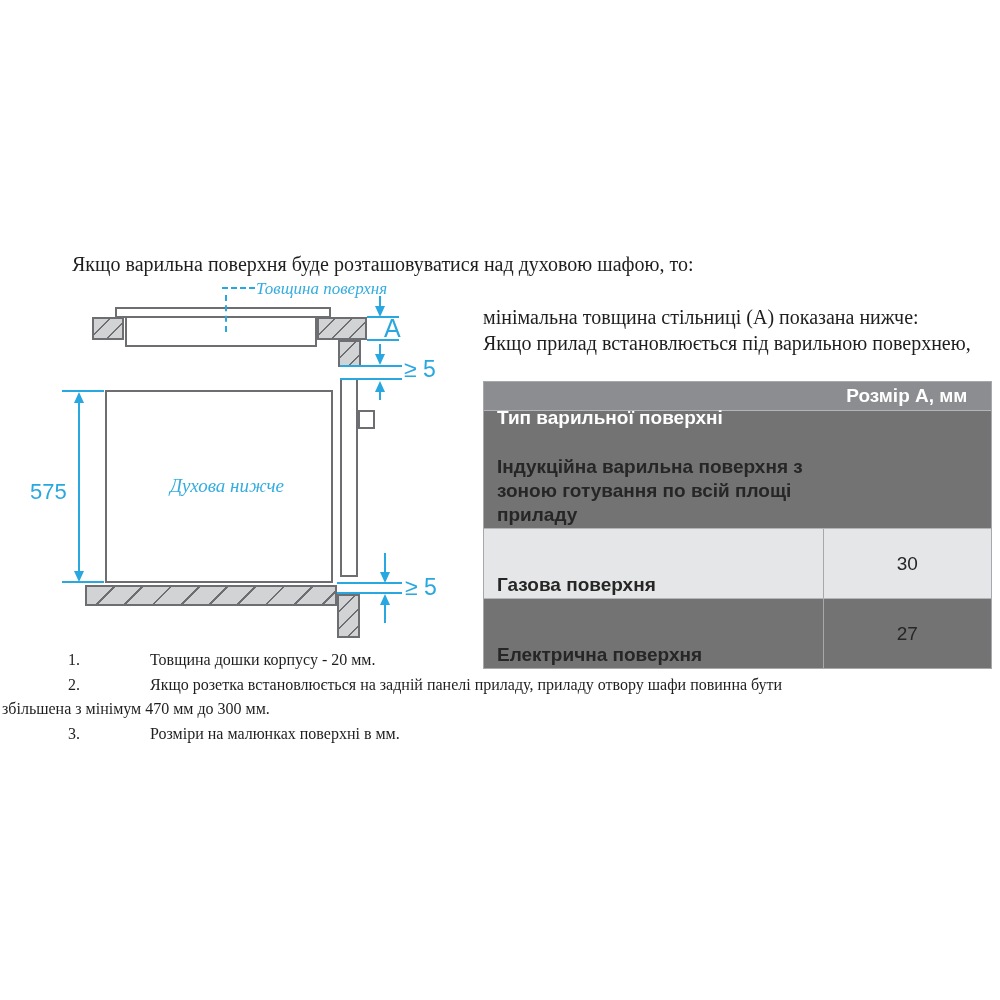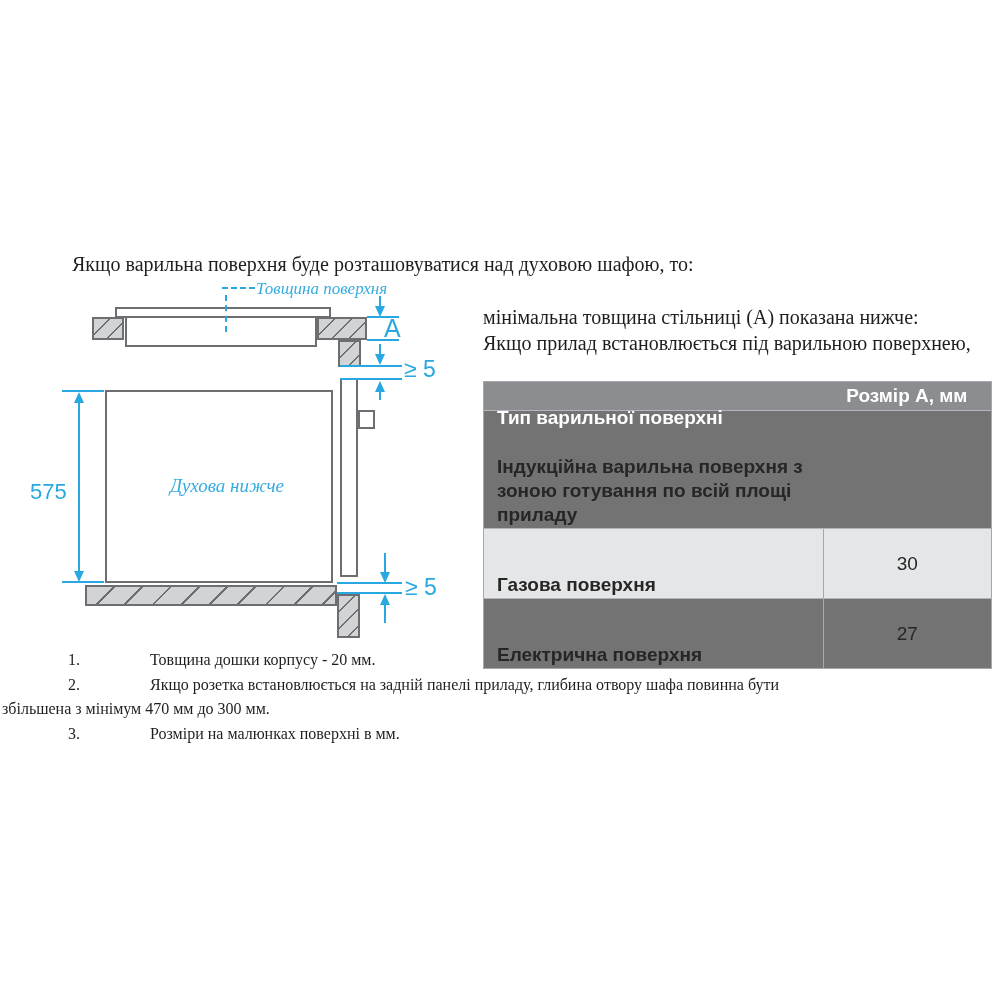--- a/index.html
+++ b/index.html
@@ -137,21 +137,21 @@
       <div class="t-cell-type">Електрична поверхня</div>
       <div class="t-cell-val">27</div>
     </div>
   </div>
 
   <div class="serif notes">
     <div>
       <span class="note-num">1.</span><span>Товщина дошки корпусу - 20 мм.</span>
     </div>
     <div>
-      <span class="note-num">2.</span><span>Якщо розетка встановлюється на задній панелі приладу, глибина отвору шафа повинна бути</span>
+      <span class="note-num">2.</span><span>Якщо розетка встановлюється на задній панелі приладу, приладу отвору шафи повинна бути</span>
       <div>збільшена з мінімум 470 мм до 300 мм.</div>
     </div>
     <div>
       <span class="note-num">3.</span><span>Розміри на малюнках поверхні в мм.</span>
     </div>
   </div>
 
 </div>
 
 </body></html>

